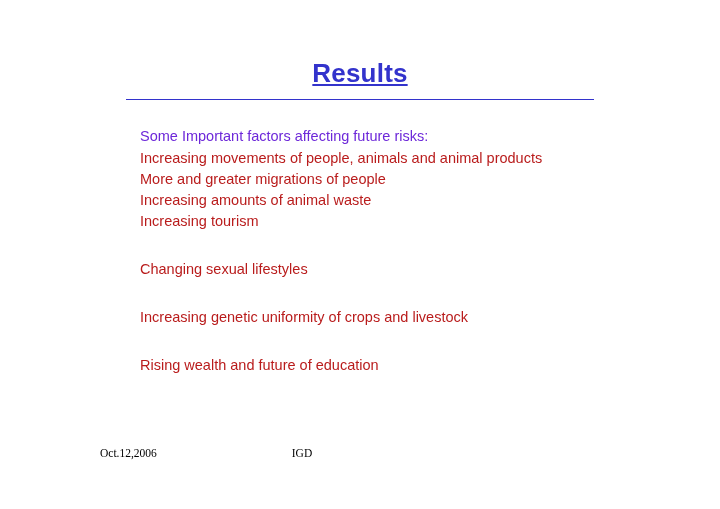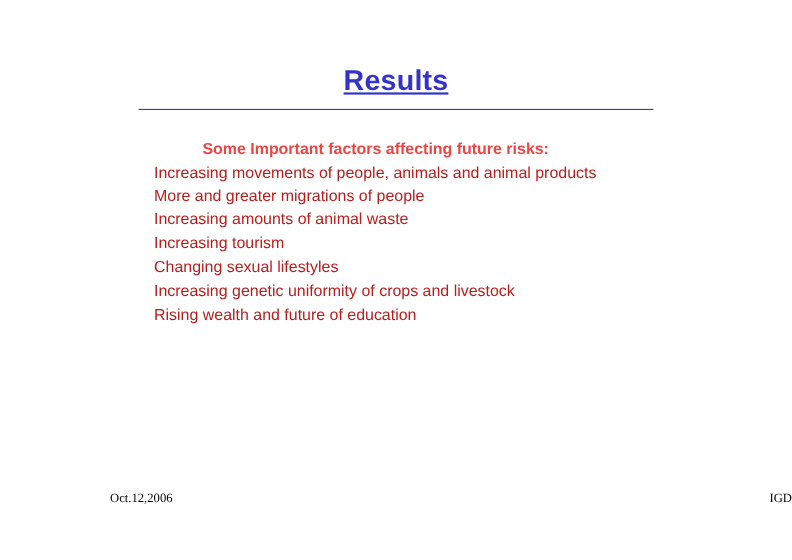--- a/index.html
+++ b/index.html
@@ -41,57 +41,56 @@
     background: #3333cc;
   }
   .body-block {
     position: absolute;
     top: 126px;
     left: 140px;
     width: 520px;
   }
   .lead-line {
     font-size: 14.5px;
-    font-weight: bold;
-    color: #ef4444;
+    font-weight: normal;
+    color: #6d28d9;
     line-height: 20px;
     margin-bottom: 2px;
     white-space: nowrap;
-    margin-left: 44px;
   }
   .line {
     font-size: 14.5px;
     color: #b91c1c;
     line-height: 21px;
     white-space: nowrap;
   }
   .line.spaced {
-    margin-top: 1px;
+    margin-top: 27px;
   }
   .footer {
     position: absolute;
     bottom: 12px;
     left: 0;
     width: 720px;
     height: 60px;
   }
   .footer-date {
     position: absolute;
     left: 100px;
     top: 10px;
     font-family: "Liberation Serif", serif;
     font-size: 11.5px;
     color: #000000;
   }
   .footer-center {
     position: absolute;
     left: 0;
     top: 10px;
-    width: 720px;
-    text-align: right;
+    width: 604px;
+    text-align: center;
     font-family: "Liberation Serif", serif;
     font-size: 11.5px;
     color: #000000;
   }
 </style>
 </head>
 <body>
 
 <div class="slide">
 

